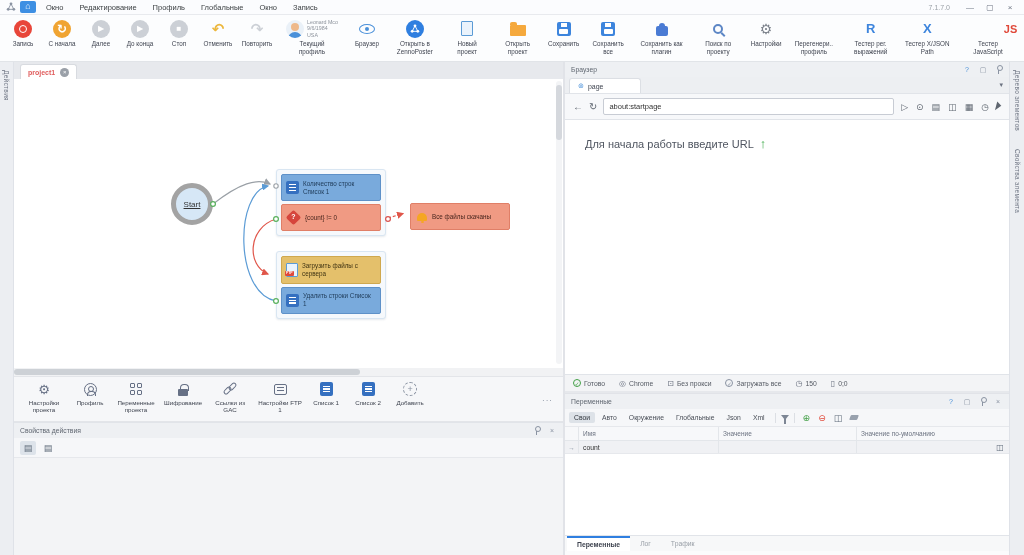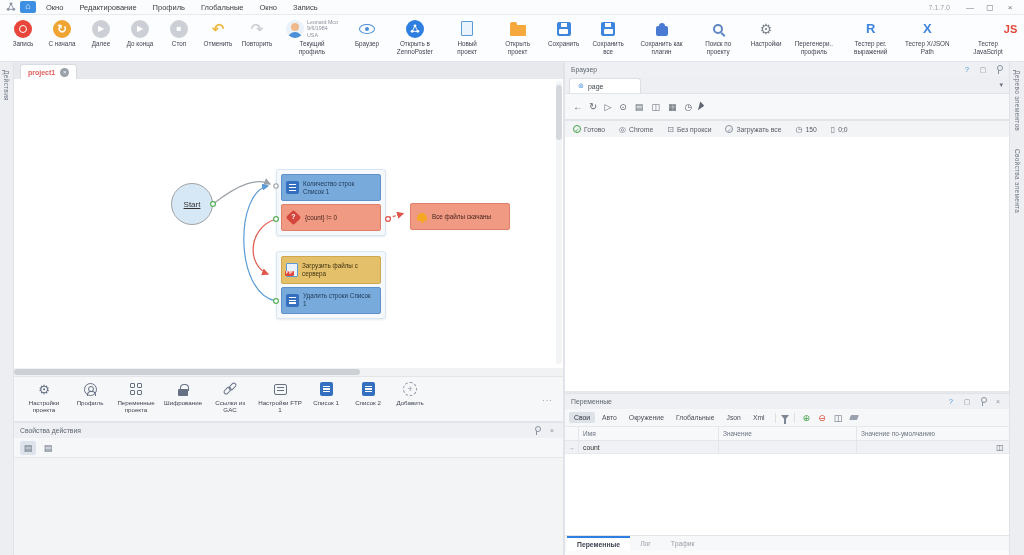--- a/index.html
+++ b/index.html
@@ -58,21 +58,21 @@
   .vlabel { writing-mode:vertical-rl; font-size:6.5px; color:#6b7280; letter-spacing:.3px; }
 
   .workspace { width:549px; display:flex; flex-direction:column; background:#e7e9ed; }
   .doc-tabbar { height:17px; background:#e7e9ed; display:flex; align-items:flex-end; padding-left:6px; flex:0 0 17px; }
   .doc-tab { height:15px; background:#fff; border:1px solid #d8dbe0; border-bottom:none; border-radius:3px 3px 0 0; display:flex; align-items:center; gap:5px; padding:0 7px; }
   .doc-tab .t { font-size:7px; color:#e05c5c; font-weight:bold; }
   .doc-tab .close { width:9px; height:9px; border-radius:50%; background:#9aa0a8; color:#fff; font-size:6px; line-height:9px; text-align:center; }
 
   .canvas { height:289px; background:#fff; position:relative; flex:0 0 289px; }
   .canvas > * { position:absolute; }
-  .start-node { left:157px; top:104px; width:42px; height:42px; border-radius:50%; background:#d6e7f6; border:1px solid #a3a3a3; display:flex; align-items:center; justify-content:center; font-size:8px; color:#333;text-decoration:underline; }
+  .start-node { left:157px; top:104px; width:42px; height:42px; border-radius:50%; background:#d6e7f6; border:5px solid #a3a3a3; display:flex; align-items:center; justify-content:center; font-size:8px; color:#333;text-decoration:underline; }
   .card { background:#f6f9fc; border:1px solid #d9e6f2; border-radius:3px; box-shadow:0 1px 2px rgba(60,80,110,.12); padding:4px; display:flex; flex-direction:column; gap:3px; }
   .card1 { left:262px; top:90px; width:110px; height:67px; }
   .card2 { left:262px; top:172px; width:110px; height:68px; }
   .node { display:flex; align-items:center; gap:4px; padding:0 4px; border-radius:2px; font-size:6.3px; line-height:1.25; border:1px solid; }
   .node.blue { background:#79aadc; border-color:#5e91c8; color:#1e3a57; flex:1; }
   .node.salmon { background:#f09a83; border-color:#e07f67; color:#47251d; flex:1; }
   .node.yellow { background:#e4c06b; border-color:#cfa84e; color:#3e3212; flex:1; }
   .node-bell { left:396px; top:124px; width:100px; height:27px; background:#f09a83; border:1px solid #e07f67; border-radius:2px; display:flex; align-items:center; gap:5px; padding:0 6px; font-size:6.3px; color:#47251d; }
   .ico-list { width:13px; height:13px; background:#3570c0; border-radius:2px; display:flex; flex-direction:column; justify-content:center; gap:1.5px; align-items:center; flex:0 0 13px; }
   .ico-list i { display:block; width:7px; height:1.2px; background:#fff; }
@@ -542,27 +542,32 @@
         <div class="btabbar">
           <div class="btab">
             <span class="g">⊚</span>
             <span class="t">page</span>
           </div>
           <span class="btab-caret">▾</span>
         </div>
         <div class="addr-row">
           <span class="nav-btn">←</span>
           <span class="nav-btn">↻</span>
+          <input class="addr-input" value="about:startpage" style="">
           <span class="addr-ico">▷</span>
           <span class="addr-ico">⊙</span>
           <span class="addr-ico">▤</span>
           <span class="addr-ico">◫</span>
           <span class="addr-ico">▦</span>
           <span class="addr-ico">◷</span>
           <span class="ico-cursor"></span>
+        </div>
+        <div class="bcontent">
+          <span class="bmsg">Для начала работы введите URL</span>
+          <span class="green-arrow">↑</span>
         </div>
         <div class="bstatus">
           <span class="st">
               <span class="okring">✓</span>
               <span>Готово</span>
             </span>
           <span class="st">
               <span class="sticon">◎</span>
               <span>Chrome</span>
             </span>

